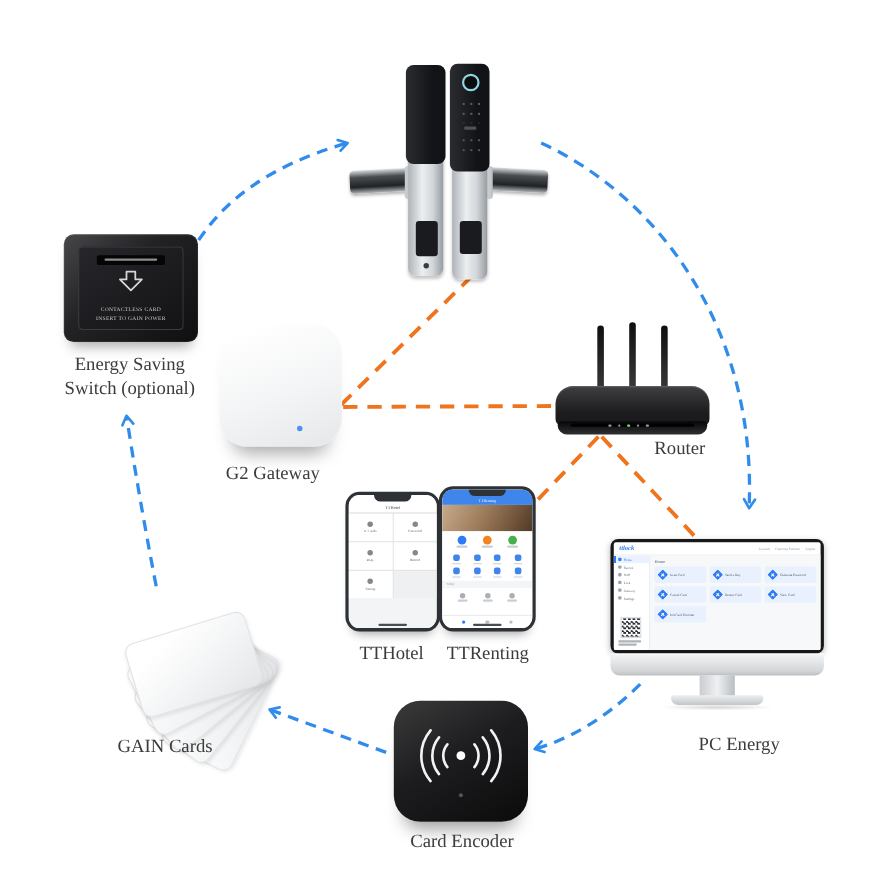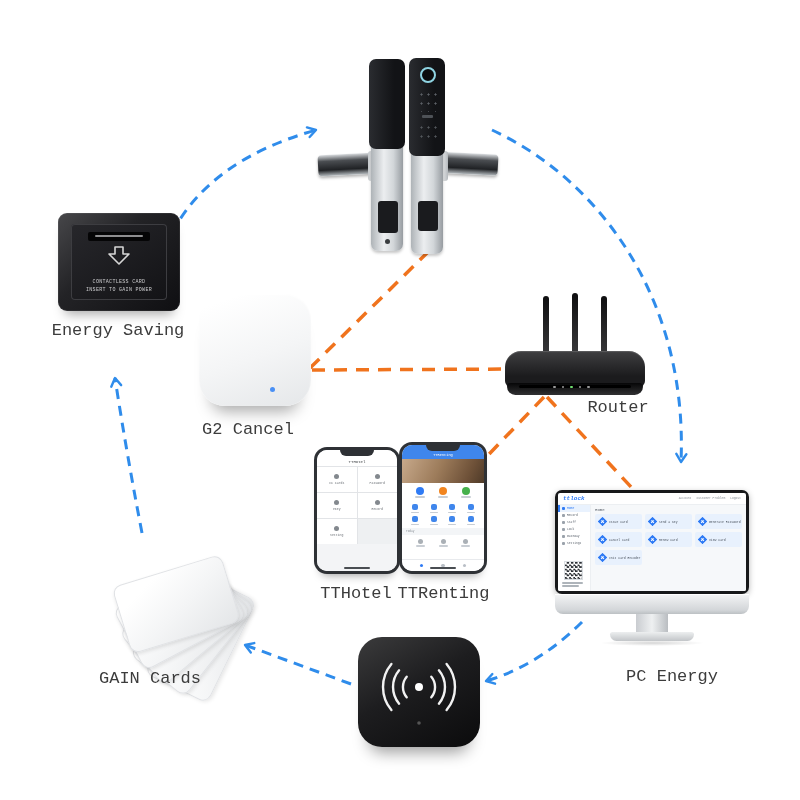--- a/index.html
+++ b/index.html
@@ -1,17 +1,17 @@
 <!DOCTYPE html>
 <html><head>
 <meta charset="utf-8">
 <style>
   html,body{margin:0;padding:0;background:#fff}
   .stage{position:relative;width:800px;height:800px;background:#ffffff;overflow:hidden;
-         font-family:Liberation Mono, monospace;}
+         font-family:Liberation Serif, serif;}
   .layer-arrows{position:absolute;left:0;top:0;z-index:1}
   .device{position:absolute;z-index:2}
   .dev-label{position:absolute;z-index:3;font-size:17px;color:#3c3c3c;text-align:center;line-height:1.32}
 
   
   .locks{left:318px;top:55px;width:186px;height:205px}
   .lk-body{position:absolute;border-radius:7px;background:linear-gradient(90deg,#aeb3b7,#eceef0 40%,#d2d6d9 70%,#979ca1);box-shadow:0 2px 3px rgba(0,0,0,.22)}
   .lk-body.l{left:53px;top:6px;width:32px;height:190px}
   .lk-body.r{left:93px;top:6px;width:32px;height:193px}
   .lk-neck{position:absolute;width:12px;height:30px;border-radius:3px;background:linear-gradient(90deg,#c6cacd,#eef0f1,#b3b7bb)}
@@ -188,26 +188,27 @@
         </svg>
       </div>
       <div class="switch-text">
         <div>CONTACTLESS CARD</div>
         <div>INSERT TO GAIN POWER</div>
       </div>
     </div>
   </div>
   <div class="dev-label" style="left:33px;top:320px;width:170px">
     <div>Energy Saving</div>
+    <div>Switch (optional)</div>
   </div>
 
   <div class="device gateway">
     <div class="gateway-led"></div>
   </div>
-  <div class="dev-label" style="left:178px;top:419px;width:140px">G2 Cancel</div>
+  <div class="dev-label" style="left:178px;top:419px;width:140px">G2 Gateway</div>
 
   <div class="device router">
     <div class="ant a1"></div>
     <div class="ant a2"></div>
     <div class="ant a3"></div>
     <div class="router-body"></div>
     <div class="router-base"></div>
     <div class="router-slit"></div>
     <div class="router-leds">
       <i></i>
@@ -431,14 +432,15 @@
         <path d="M41.1 33.3 A26 26 0 0 0 41.1 66.7"></path>
         <path d="M33.4 26.9 A36 36 0 0 0 33.4 73.1"></path>
         <path d="M73.3 39.7 A16 16 0 0 1 73.3 60.3"></path>
         <path d="M80.9 33.3 A26 26 0 0 1 80.9 66.7"></path>
         <path d="M88.6 26.9 A36 36 0 0 1 88.6 73.1"></path>
       </g>
       <circle cx="61" cy="50" r="4" fill="#ffffff"></circle>
       <circle cx="61" cy="86" r="1.8" fill="#555"></circle>
     </svg>
   </div>
+  <div class="dev-label" style="left:360px;top:754px;width:120px">Card Encoder</div>
 
 </div>
 
 </body></html>

